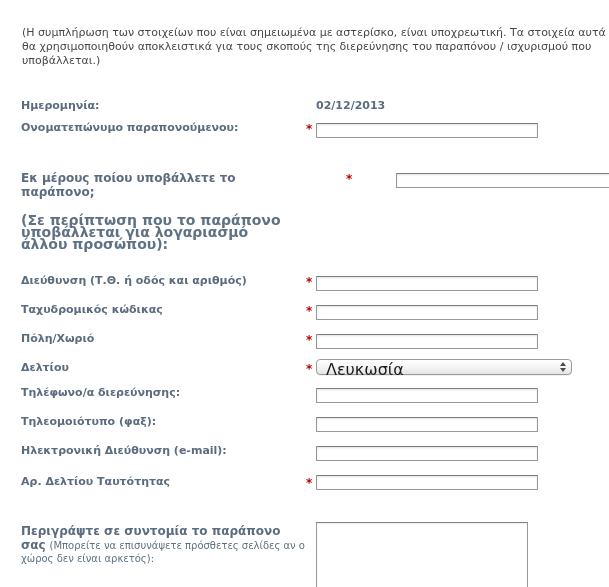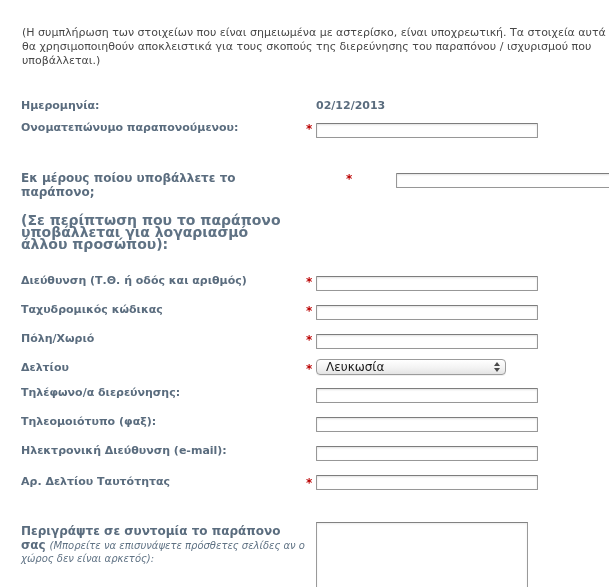--- a/index.html
+++ b/index.html
@@ -40,21 +40,20 @@
     line-height: 12px;
     color: #5f7284;
     margin-top: 15px;
     width: 262px;
   }
   .hint-inline {
     font-size: 10px;
     font-weight: normal;
     line-height: 12px;
     color: #5f7284;
-    font-style: italic;
   }
 
   .req {
     flex: 0 0 10px;
     width: 10px;
     color: #bb0000;
     font-weight: bold;
     font-size: 12px;
     line-height: 12px;
     padding-top: 4px;
@@ -87,28 +86,28 @@
   .r-date   { margin-bottom: 7px; }
   .r-gapbig { margin-bottom: 31px; }
   .r-onbehalf { margin-bottom: 22px; gap: 40px; }
   .r-compact { margin-bottom: 10px; }
   .r-select  { margin-bottom: 9px; }
   .r-lastcompact { margin-bottom: 32px; align-items: center; }
 
   
   .select {
     position: relative;
-    width: 190px; height: 16px;
+    width: 256px; height: 16px;
     border: 1px solid #9b9b9b;
     border-radius: 4px;
     background: linear-gradient(#ffffff, #f3f3f3 55%, #e4e4e4);
     box-shadow: 0 1px 0 rgba(0,0,0,0.06);
     display: flex; align-items: flex-start;
     padding-left: 9px;
-    font-size: 12px; color: #1a1a1a;
+    font-size: 16px; color: #1a1a1a;
     cursor: default;
   }
   .select-stepper {
     position: absolute; right: 5px; top: 0; bottom: 0;
     display: flex; flex-direction: column; justify-content: center;
     row-gap: 2px;
   }
   .arr-up {
     width: 0; height: 0;
     border-left: 3px solid transparent; border-right: 3px solid transparent;

